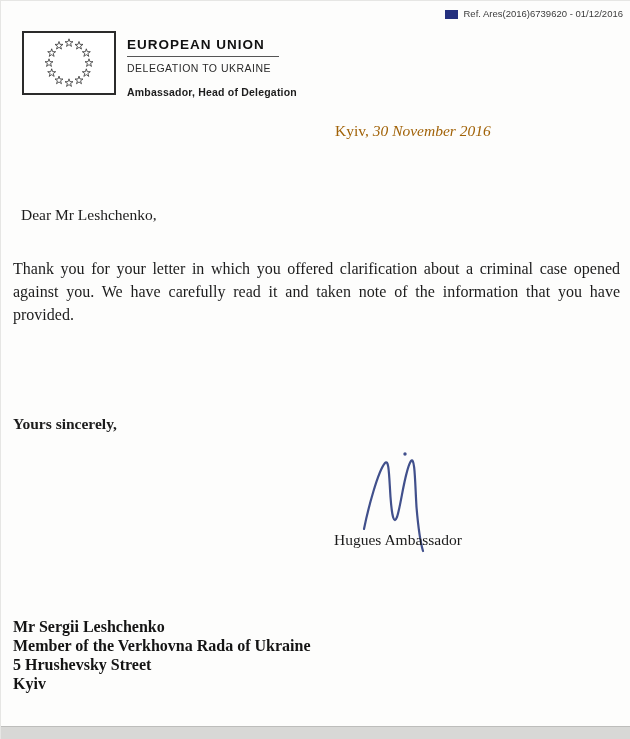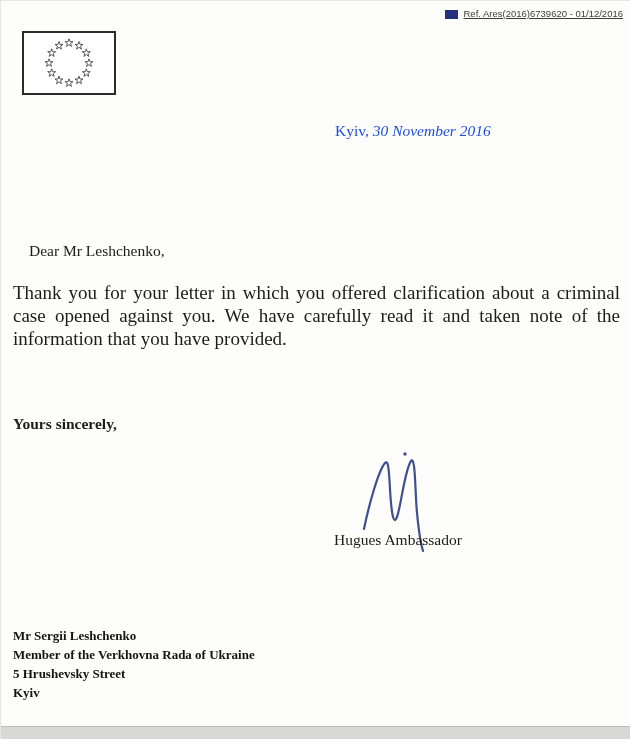--- a/index.html
+++ b/index.html
@@ -17,21 +17,21 @@
     border-left:1px solid #e6e6e4;
     border-top:1px solid #e6e6e4;
     overflow:hidden;
   }
 
   
   .ref-banner {
     position:absolute; top:7px; right:7px;
     display:flex; align-items:flex-end; gap:5px;
     font-family:"Liberation Sans", sans-serif;
-    font-size:9.5px; color:#3c3c3c;text-decoration:underline;
+    font-size:9.5px; color:#3c3c3c;
   }
   .ref-banner svg { display:block; }
 
   
   .eu-flag {
     position:absolute; left:21px; top:30px;
     width:94px; height:64px;
     border:2px solid #2b2b2b;
     background:#ffffff;
   }
@@ -50,55 +50,53 @@
   .department-name {
     font-size:10.5px; letter-spacing:.5px; color:#2a2a2a;
   }
   .role-title {
     font-size:10.5px; font-weight:bold; letter-spacing:.2px;
     color:#1d1d1d; margin-top:12px;
   }
 
   .dateline {
     position:absolute; left:334px; top:121px;
-    font-size:15.5px; color:#1d4ed8;
+    font-size:15.5px; color:#a16207;
   }
   .dateline .date { font-style:italic; }
 
   .salutation {
-    position:absolute; left:28px; top:205px;
+    position:absolute; left:20px; top:205px;
     font-size:15.5px;
-    margin-top:36px;
   }
   .body-par {
     position:absolute; left:12px; width:607px;
-    font-size:19px; line-height:23px; text-align:justify;margin-top:24px;
+    font-size:16px; line-height:23px; text-align:justify;
   }
   .par-1 { top:256px; }
   .par-2 { top:326px; }
   .closing {
     position:absolute; left:12px; top:414px;
     font-size:15.5px;
     font-weight:bold;
   }
 
   .signature {
     position:absolute; left:347px; top:448px;
     width:110px; height:106px;
   }
   .signer-name {
     position:absolute; left:333px; top:530px;
     font-size:15.5px;
   }
 
   .recipient {
     position:absolute; left:12px; top:616px;
-    font-size:13px; font-weight:bold; line-height:19px;
+    font-size:16px; font-weight:bold; line-height:19px;
     color:#141414;
-    margin-top:9px;
   }
 
   .scan-strip {
     position:absolute; left:0; bottom:0;
     width:630px; height:13px;
     background:#d8d8d6;
     border-top:1px solid #bdbdbb;
   }
 </style>
 </head>
@@ -126,20 +124,26 @@
       <use href="#star" transform="translate(55,47.32)"></use>
       <use href="#star" transform="translate(45,50)"></use>
       <use href="#star" transform="translate(35,47.32)"></use>
       <use href="#star" transform="translate(27.68,40)"></use>
       <use href="#star" transform="translate(25,30)"></use>
       <use href="#star" transform="translate(27.68,20)"></use>
       <use href="#star" transform="translate(35,12.68)"></use>
     </svg>
   </div>
 
+  <div class="letterhead">
+    <div class="org-name">EUROPEAN UNION</div>
+    <div class="letterhead-rule"></div>
+    <div class="department-name">DELEGATION TO UKRAINE</div>
+    <div class="role-title">Ambassador, Head of Delegation</div>
+  </div>
 
   <div class="dateline">
     <span class="place">Kyiv,</span>
     <span class="date">30 November 2016</span>
   </div>
 
   <div class="salutation">Dear Mr Leshchenko,</div>
 
   <p class="body-par par-1">Thank you for your letter in which you offered clarification about a criminal case opened against you. We have carefully read it and taken note of the information that you have provided.</p>
 

